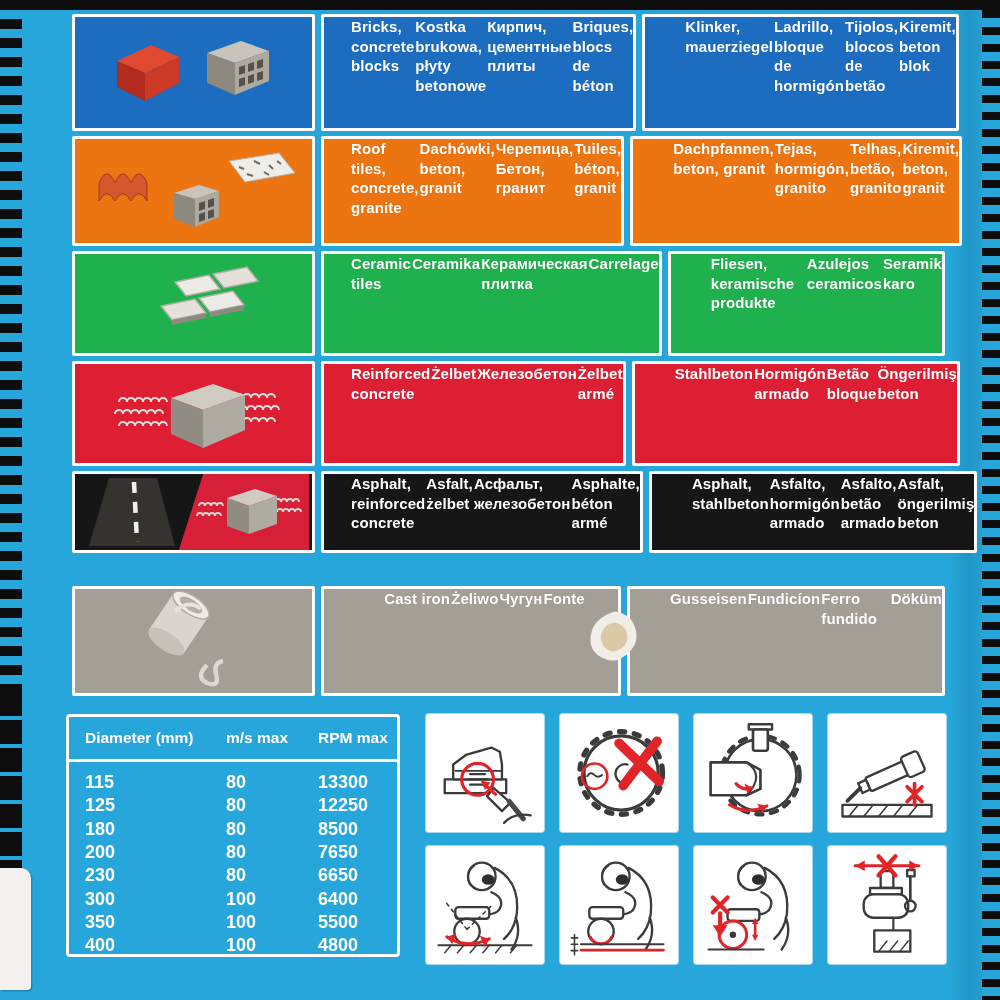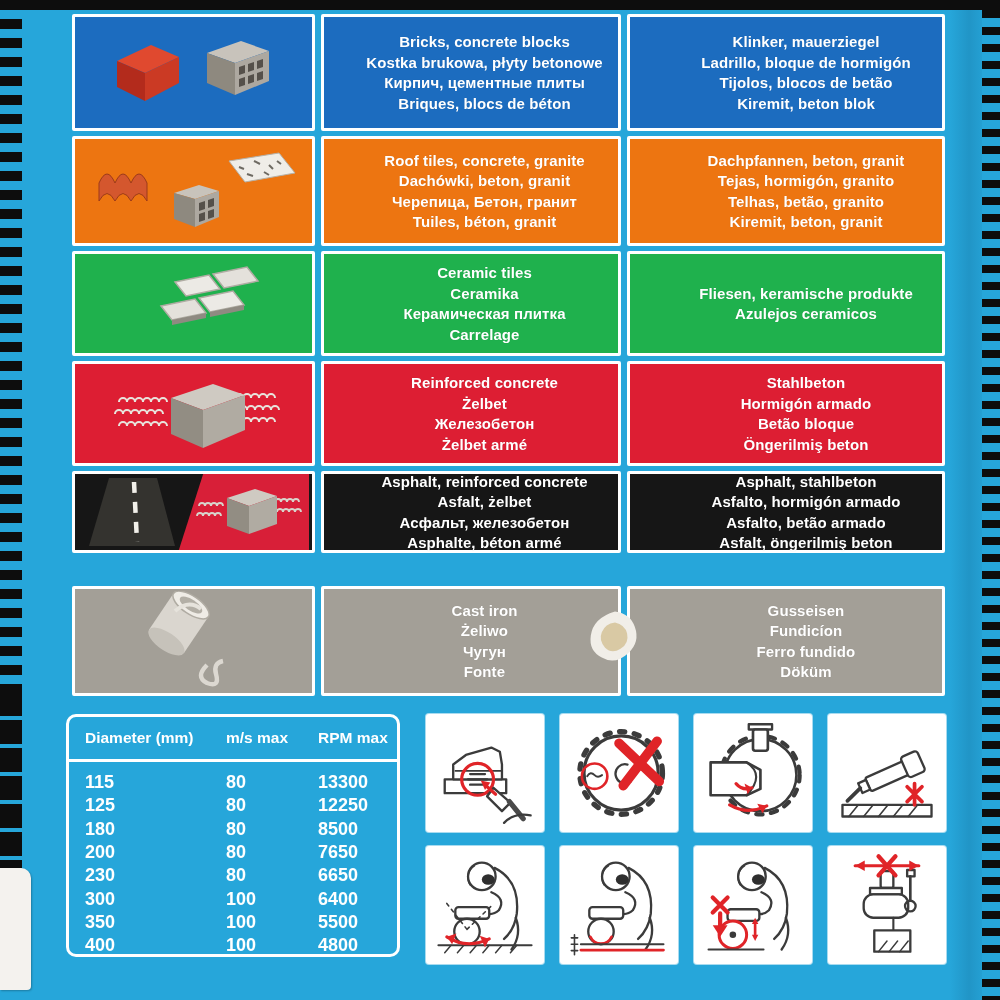--- a/index.html
+++ b/index.html
@@ -18,31 +18,31 @@
     background:linear-gradient(90deg,rgba(0,45,80,0) 0,rgba(0,45,80,.14) 60%,rgba(0,45,80,.05));}
   .right-stripes{position:absolute;right:0;top:10px;width:18px;height:990px;
     background:repeating-linear-gradient(180deg,#0d0d0d 0 8px,rgba(0,0,0,0) 8px 17px);}
   .white-strip{position:absolute;left:0;top:868px;width:31px;height:122px;
     background:#f4f2ee;border-radius:0 10px 4px 0;box-shadow:1px 1px 2px rgba(0,0,0,.25);}
 
   
   .band{position:absolute;left:72px;width:873px;display:flex;gap:6px;}
   .panel{box-sizing:border-box;border:3px solid #fff;border-radius:2px;background:var(--band);}
   .panel.img{width:243px;flex:0 0 243px;display:flex;align-items:center;justify-content:center;overflow:hidden;}
-  .panel.txt{display:flex;flex-direction:column;justify-content:center;gap:1px;align-items:center;}
+  .panel.txt{display:flex;flex-direction:row;justify-content:center;gap:1px;}
   .panel.t1{flex:0 0 300px;padding-left:27px;}
   .panel.t2{flex:1;padding-left:40px;position:relative;}
   .mat-line{color:#fff;font-weight:bold;font-size:15px;line-height:19.5px;
     letter-spacing:.1px;text-shadow:0 0 1px rgba(0,0,0,.15);}
   .band svg{display:block;}
   .torn{position:absolute;left:-48px;top:18px;width:66px;height:66px;pointer-events:none;}
 
   
   .spec-table{position:absolute;left:66px;top:714px;width:334px;height:243px;
-    box-sizing:border-box;border:3px solid #fff;border-radius:10px;}
+    box-sizing:border-box;border:3px solid #fff;border-radius:4px;}
   .spec-head{display:grid;grid-template-columns:141px 92px auto;padding:0 0 0 16px;
     height:42px;align-items:center;border-bottom:3px solid #fff;}
   .spec-head div{color:#fff;font-weight:bold;font-size:15.5px;}
   .spec-rows{padding:9px 0 0 16px;}
   .spec-row{display:grid;grid-template-columns:141px 92px auto;height:23.3px;align-items:center;}
   .spec-row div{color:#fff;font-weight:bold;font-size:18px;}
 
   
   .picto-grid{position:absolute;left:426px;top:714px;width:520px;height:250px;
     display:grid;grid-template-columns:repeat(4,118px);grid-template-rows:118px 118px;
@@ -136,20 +136,21 @@
   </div>
   <div class="panel txt t1">
     <div class="mat-line">Ceramic tiles</div>
     <div class="mat-line">Ceramika</div>
     <div class="mat-line">Керамическая плитка</div>
     <div class="mat-line">Carrelage</div>
   </div>
   <div class="panel txt t2">
     <div class="mat-line">Fliesen, keramische produkte</div>
     <div class="mat-line">Azulejos ceramicos</div>
+    <div class="mat-line">Seramik karo</div>
   </div>
 </div>
 
 <div class="band" style="top:361px;height:105px;--band:#DD1E33">
   <div class="panel img">
     <svg viewBox="0 0 230 100" width="230" height="100">
       <g stroke="#e8e4dc" stroke-width="2" fill="none">
         <path d="M40 38 a4 4 0 1 1 8 0 a4 4 0 1 1 8 0 a4 4 0 1 1 8 0 a4 4 0 1 1 8 0 a4 4 0 1 1 8 0 a4 4 0 1 1 8 0"></path>
         <path d="M36 50 a4 4 0 1 1 8 0 a4 4 0 1 1 8 0 a4 4 0 1 1 8 0 a4 4 0 1 1 8 0 a4 4 0 1 1 8 0 a4 4 0 1 1 8 0"></path>
         <path d="M40 62 a4 4 0 1 1 8 0 a4 4 0 1 1 8 0 a4 4 0 1 1 8 0 a4 4 0 1 1 8 0 a4 4 0 1 1 8 0 a4 4 0 1 1 8 0"></path>

